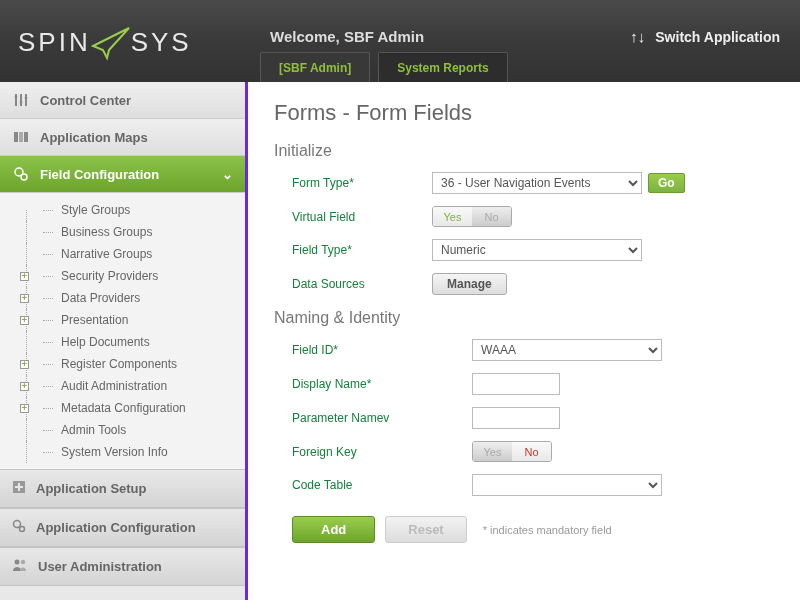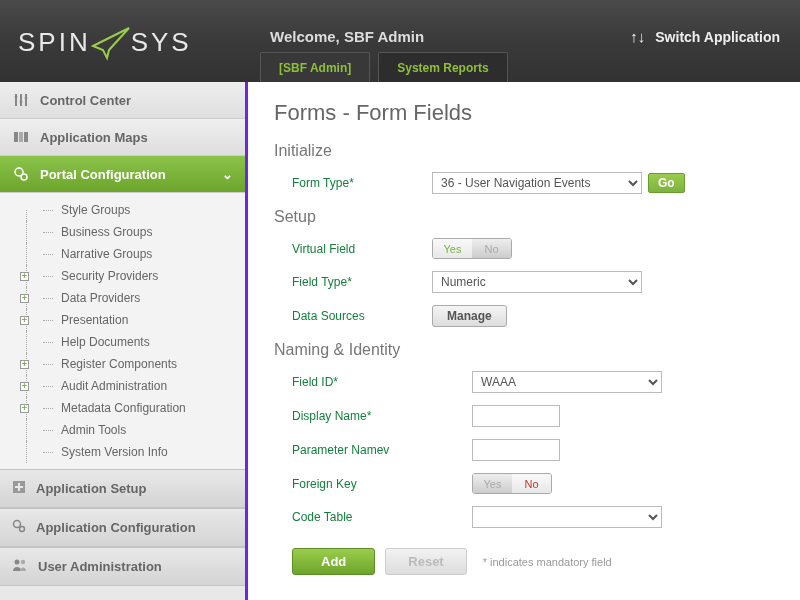--- a/index.html
+++ b/index.html
@@ -105,21 +105,21 @@
       </span>
       <span>Application Maps</span>
     </div>
     <div class="side-top active">
       <span class="icon">
         <svg width="16" height="16" viewBox="0 0 16 16">
             <circle cx="6" cy="6" r="4" fill="none" stroke="#fff" stroke-width="1.5"></circle>
             <circle cx="11" cy="11" r="3" fill="none" stroke="#fff" stroke-width="1.5"></circle>
           </svg>
       </span>
-      <span>Portal Configuration</span>
+      <span>Field Configuration</span>
       <span class="chev">⌄</span>
     </div>
 
     <div class="tree">
       <div class="tree-item">
           <span class="noexp"></span>
           <span class="dash"></span>
           <span class="lbl">Style Groups</span>
         </div>
       <div class="tree-item">
@@ -213,21 +213,20 @@
   <div class="content">
     <h1>Forms - Form Fields</h1>
 
     <div class="section-h">Initialize</div>
     <div class="row">
       <div class="lab">Form Type*</div>
       <select class="sel sel-wide"><option>36 - User Navigation Events</option></select>
       <button class="btn-go">Go</button>
     </div>
 
-    <div class="section-h">Setup</div>
     <div class="row">
       <div class="lab">Virtual Field</div>
       <div class="toggle">
         <div class="tbtn on-active">Yes</div>
         <div class="tbtn">No</div>
       </div>
     </div>
     <div class="row">
       <div class="lab">Field Type*</div>
       <select class="sel sel-wide"><option>Numeric</option></select>

